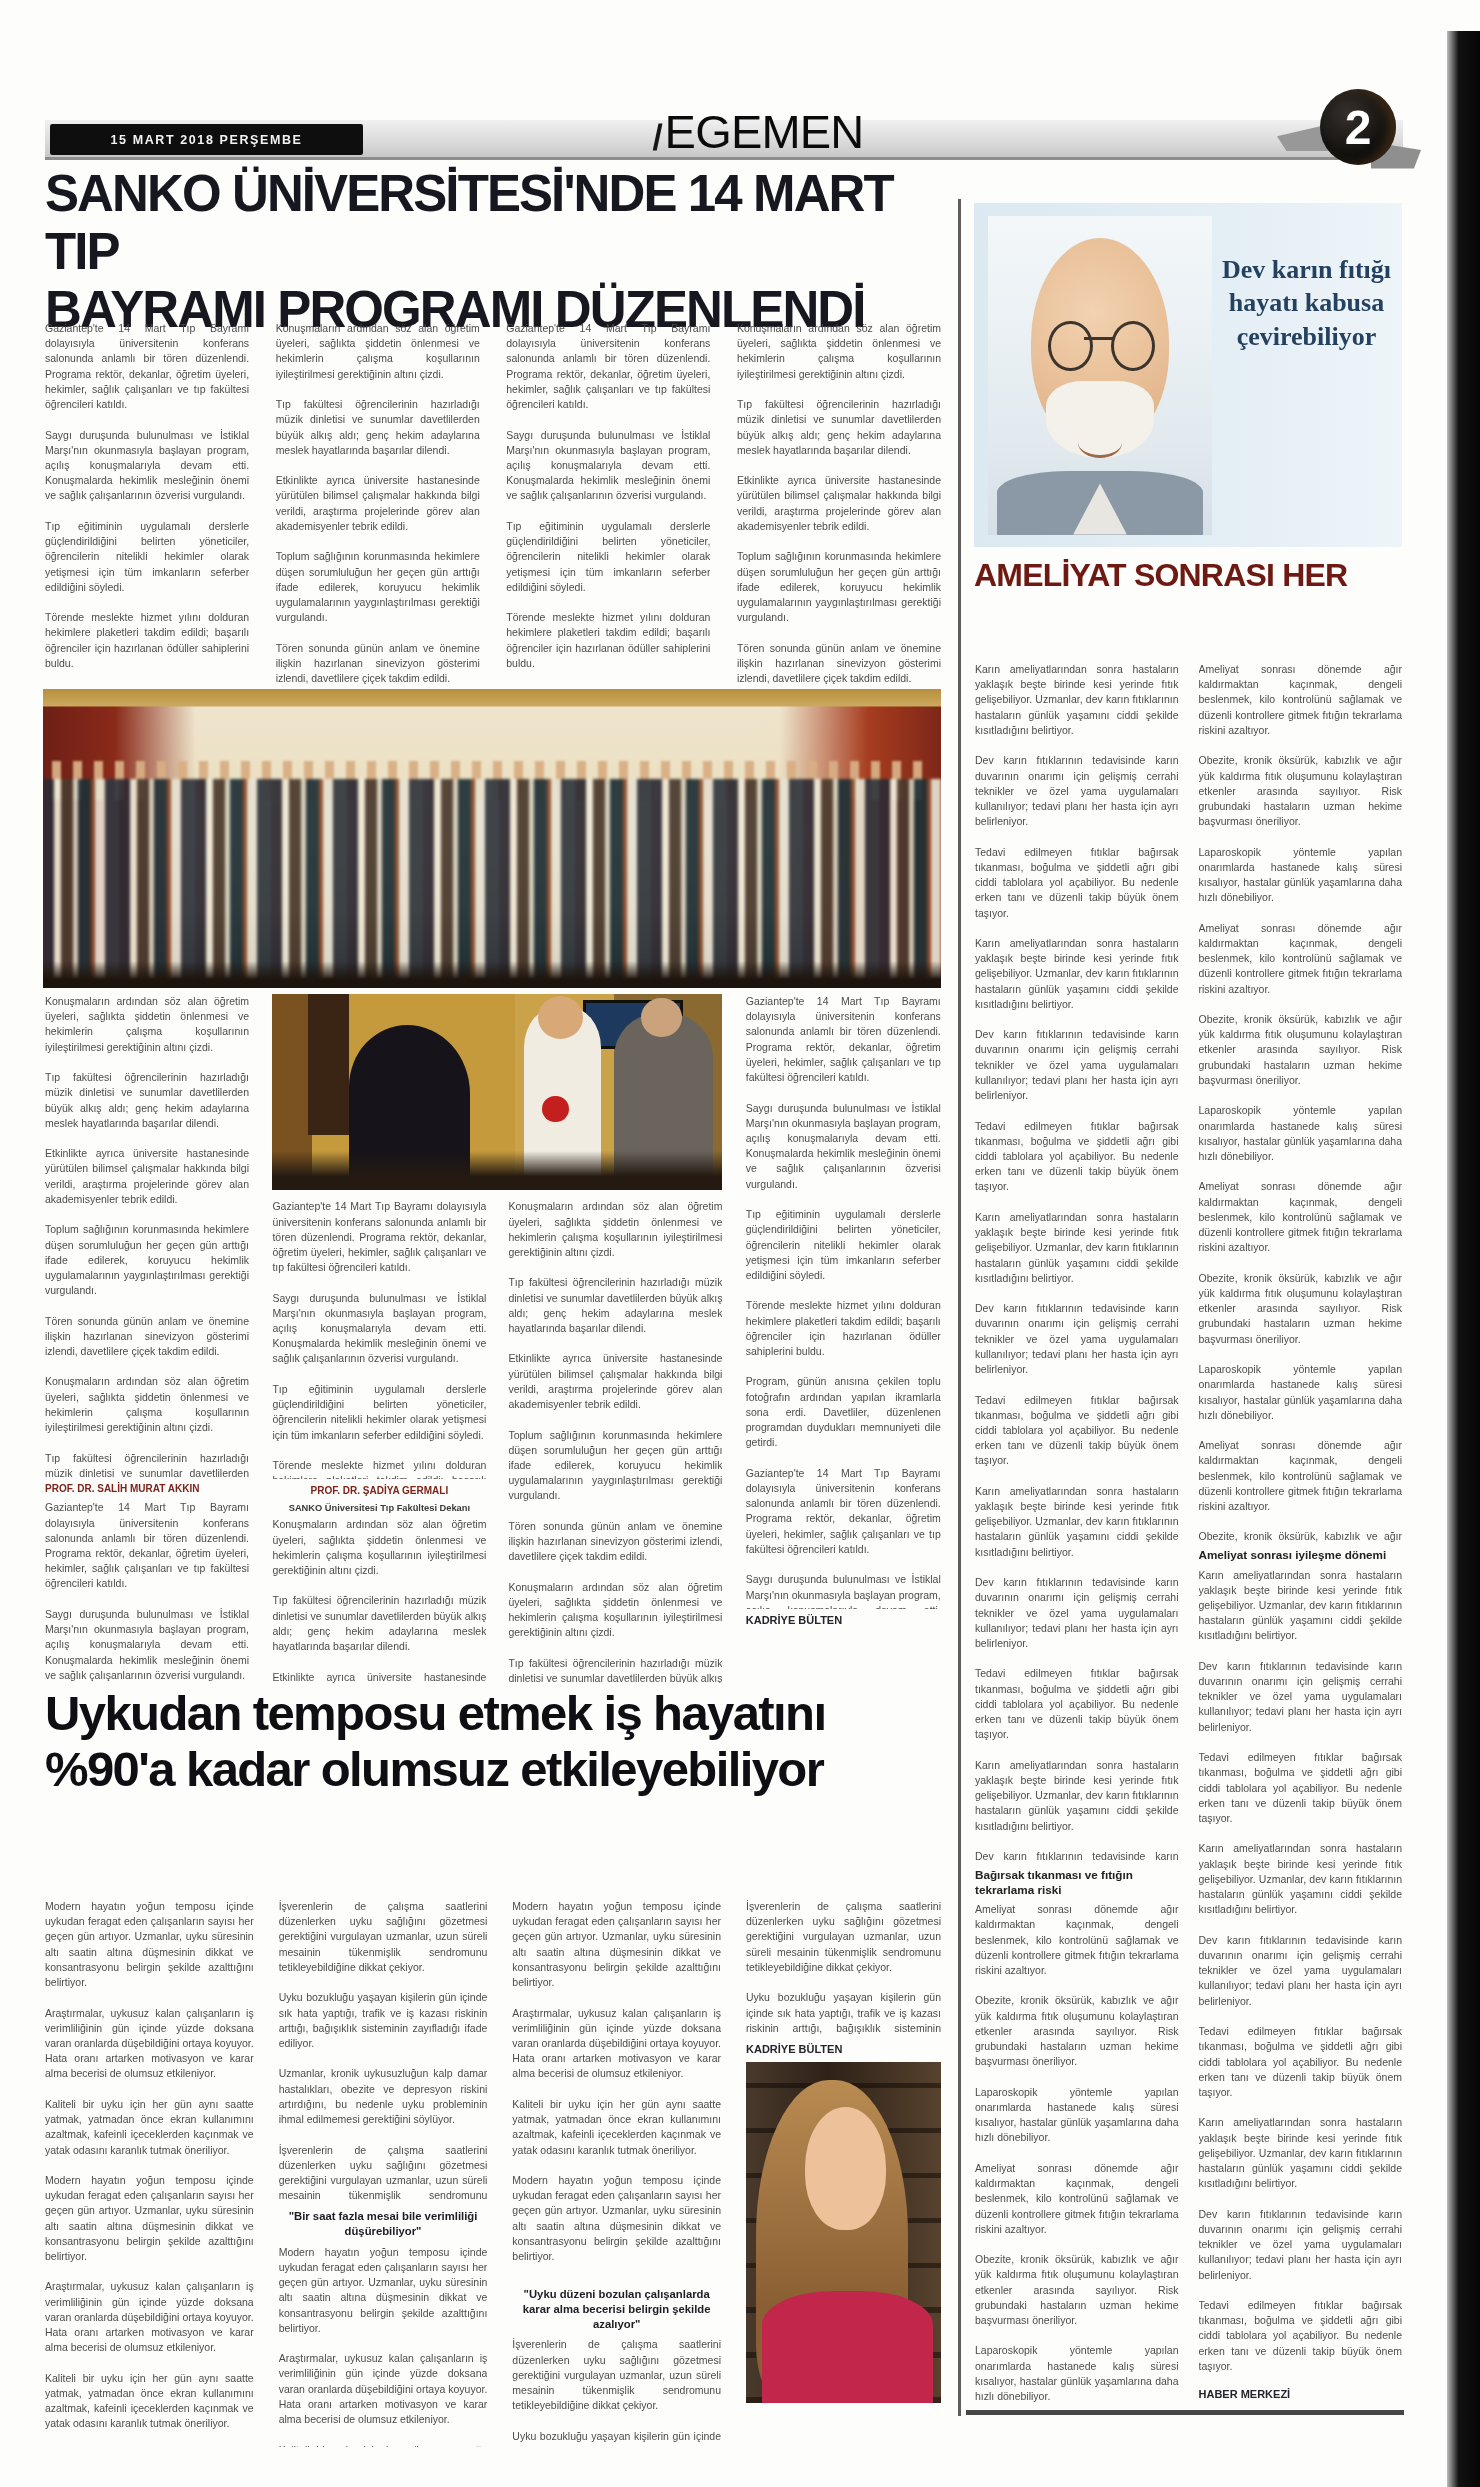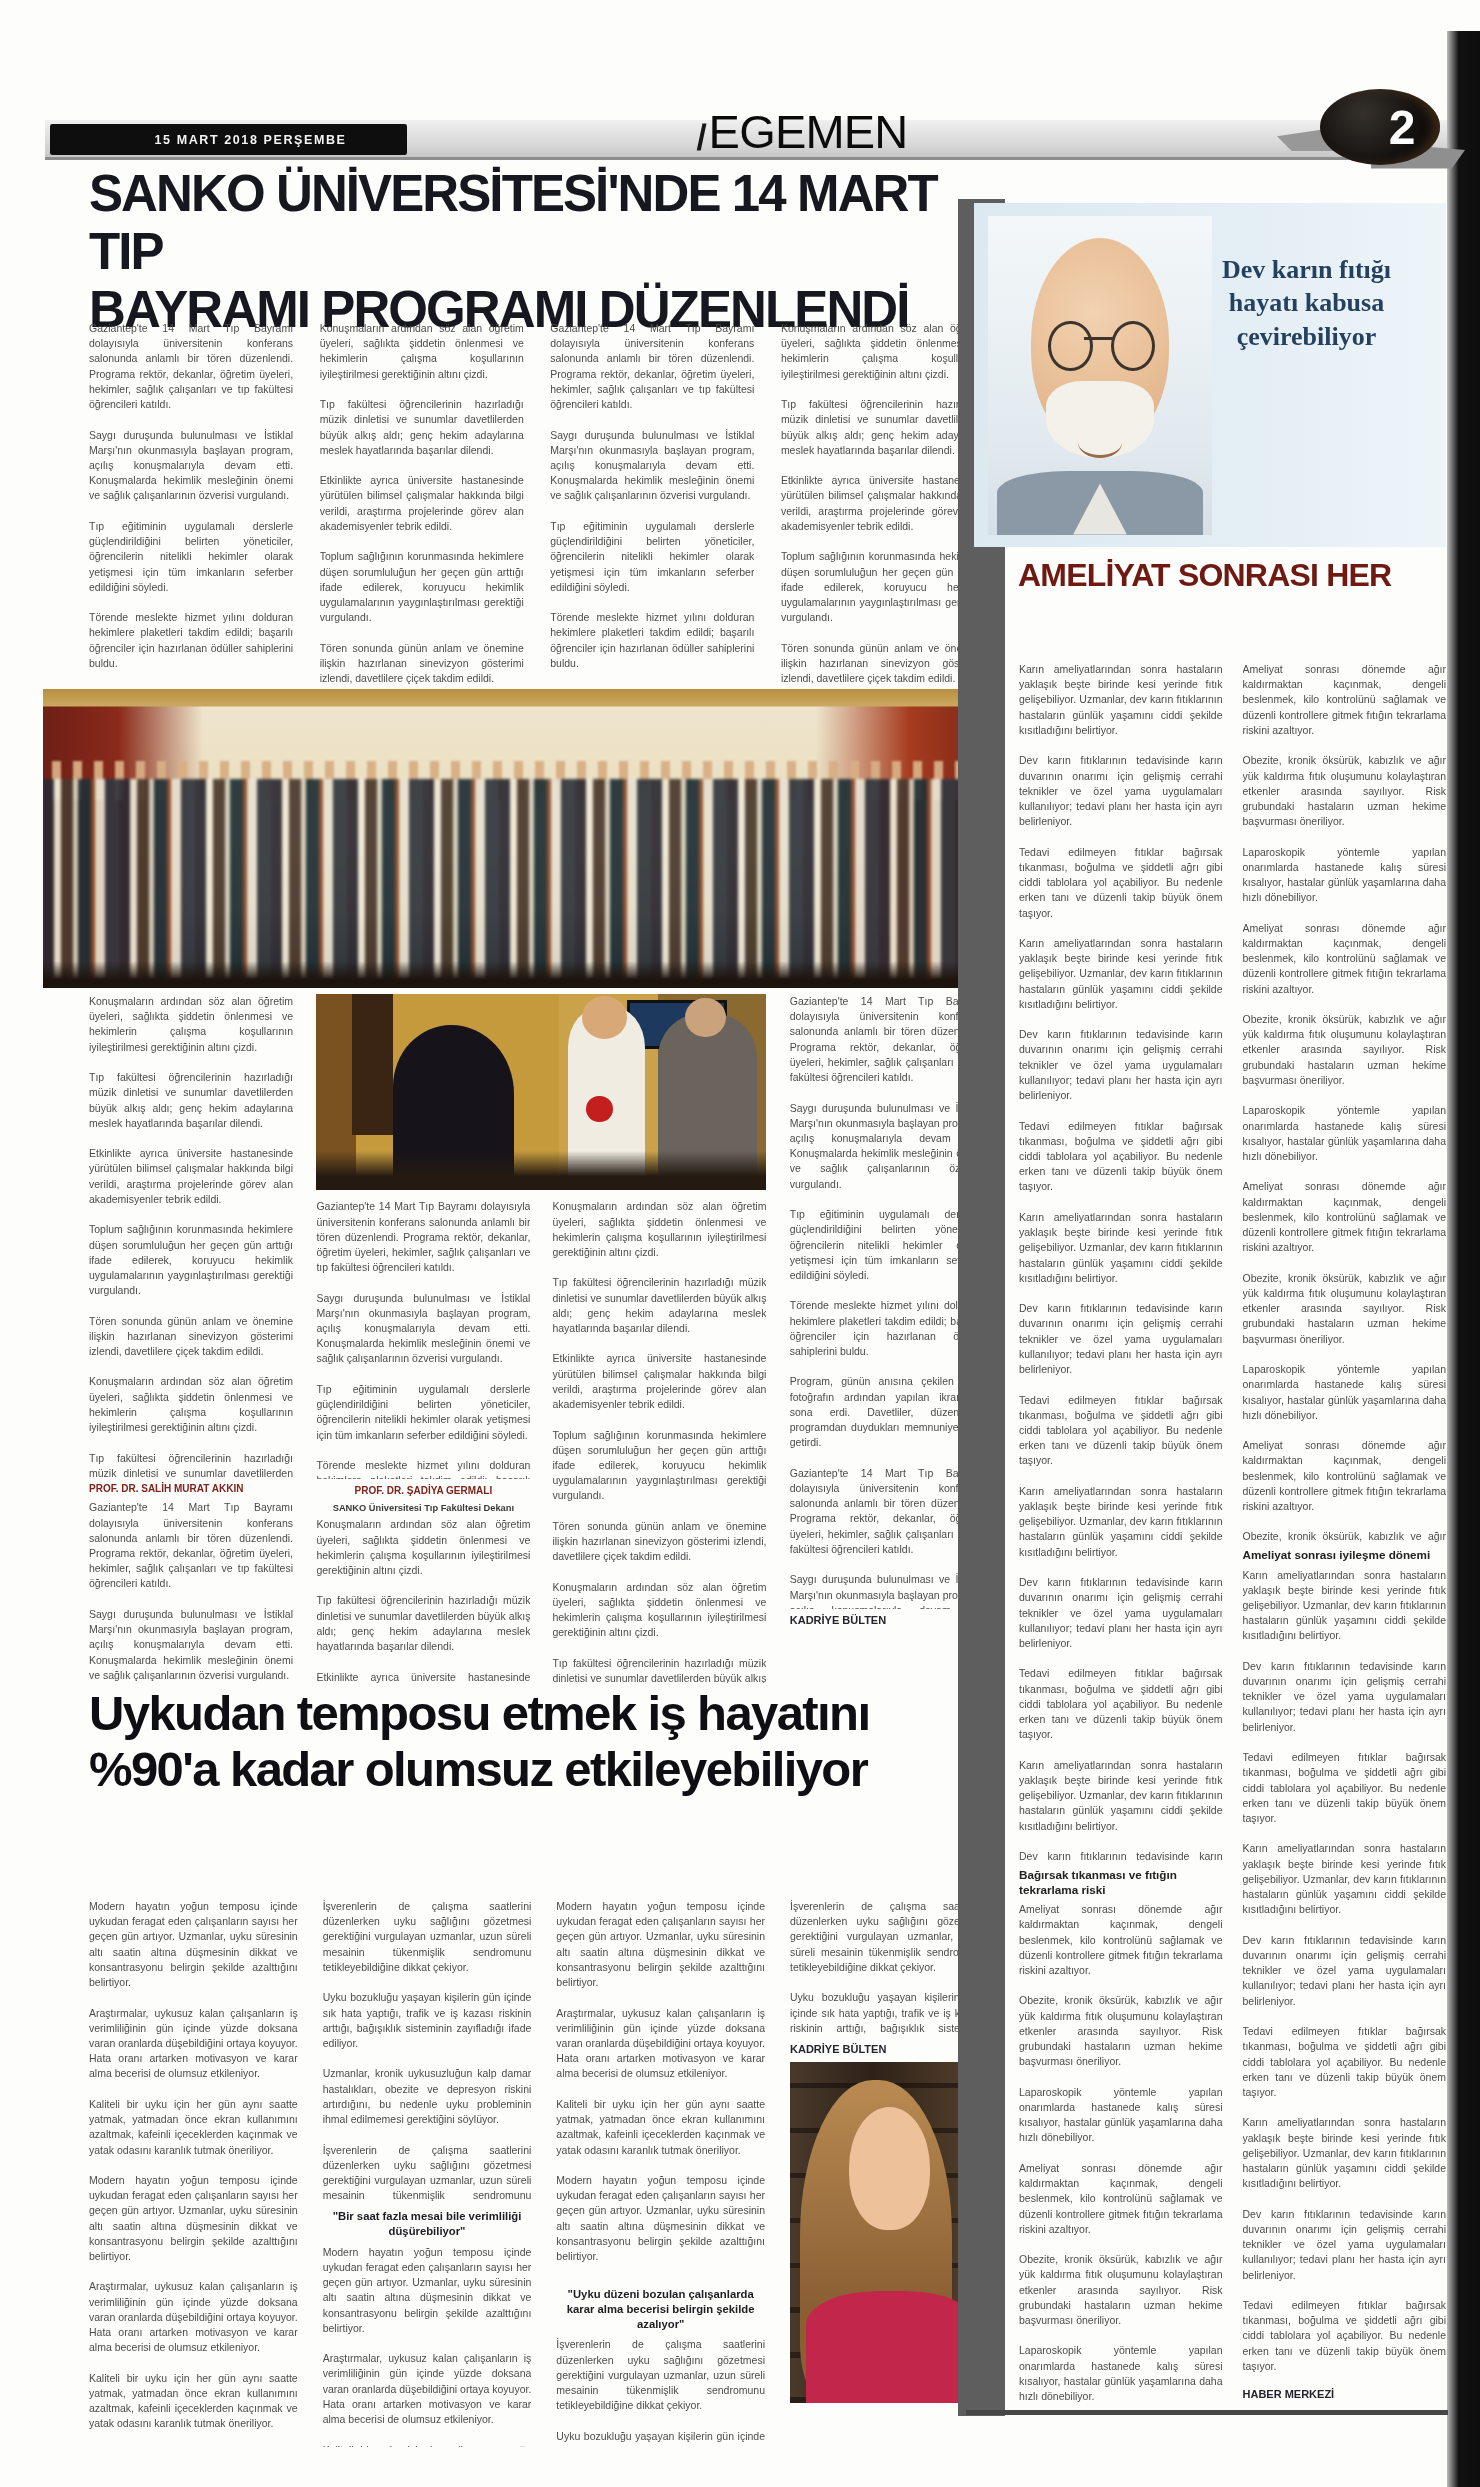--- a/index.html
+++ b/index.html
@@ -1,18 +1,18 @@
 <!DOCTYPE html>
 <html style="font-size:12.5px"><head>
 <meta charset="utf-8">
 <style>
   html,body{margin:0;padding:0;background:#ffffff;}
   .page{position:relative;width:1480px;height:2487px;background:#fdfdfc;overflow:hidden;
         font-family:"Liberation Sans",sans-serif;}
-  .abs{position:absolute;padding-left:44px;}
+  .abs{position:absolute;}
 
   
   .scan-edge{left:1447px;top:31px;width:33px;height:2456px;
     background:linear-gradient(90deg,#bdbdbd 0px,#6a6a6a 5.5px,#111 11.7px,#060606 100%);}
 
   
   .header-bar{left:45px;top:120px;width:1358px;height:37px;
     background:linear-gradient(180deg,#f0f0f0 0%,#dcdcdc 55%,#c7c7c7 100%);
     border-bottom:3.1px solid #8d8d8d;}
   .date-box{left:50px;top:124px;width:313px;height:31px;background:#0e0e0e;

